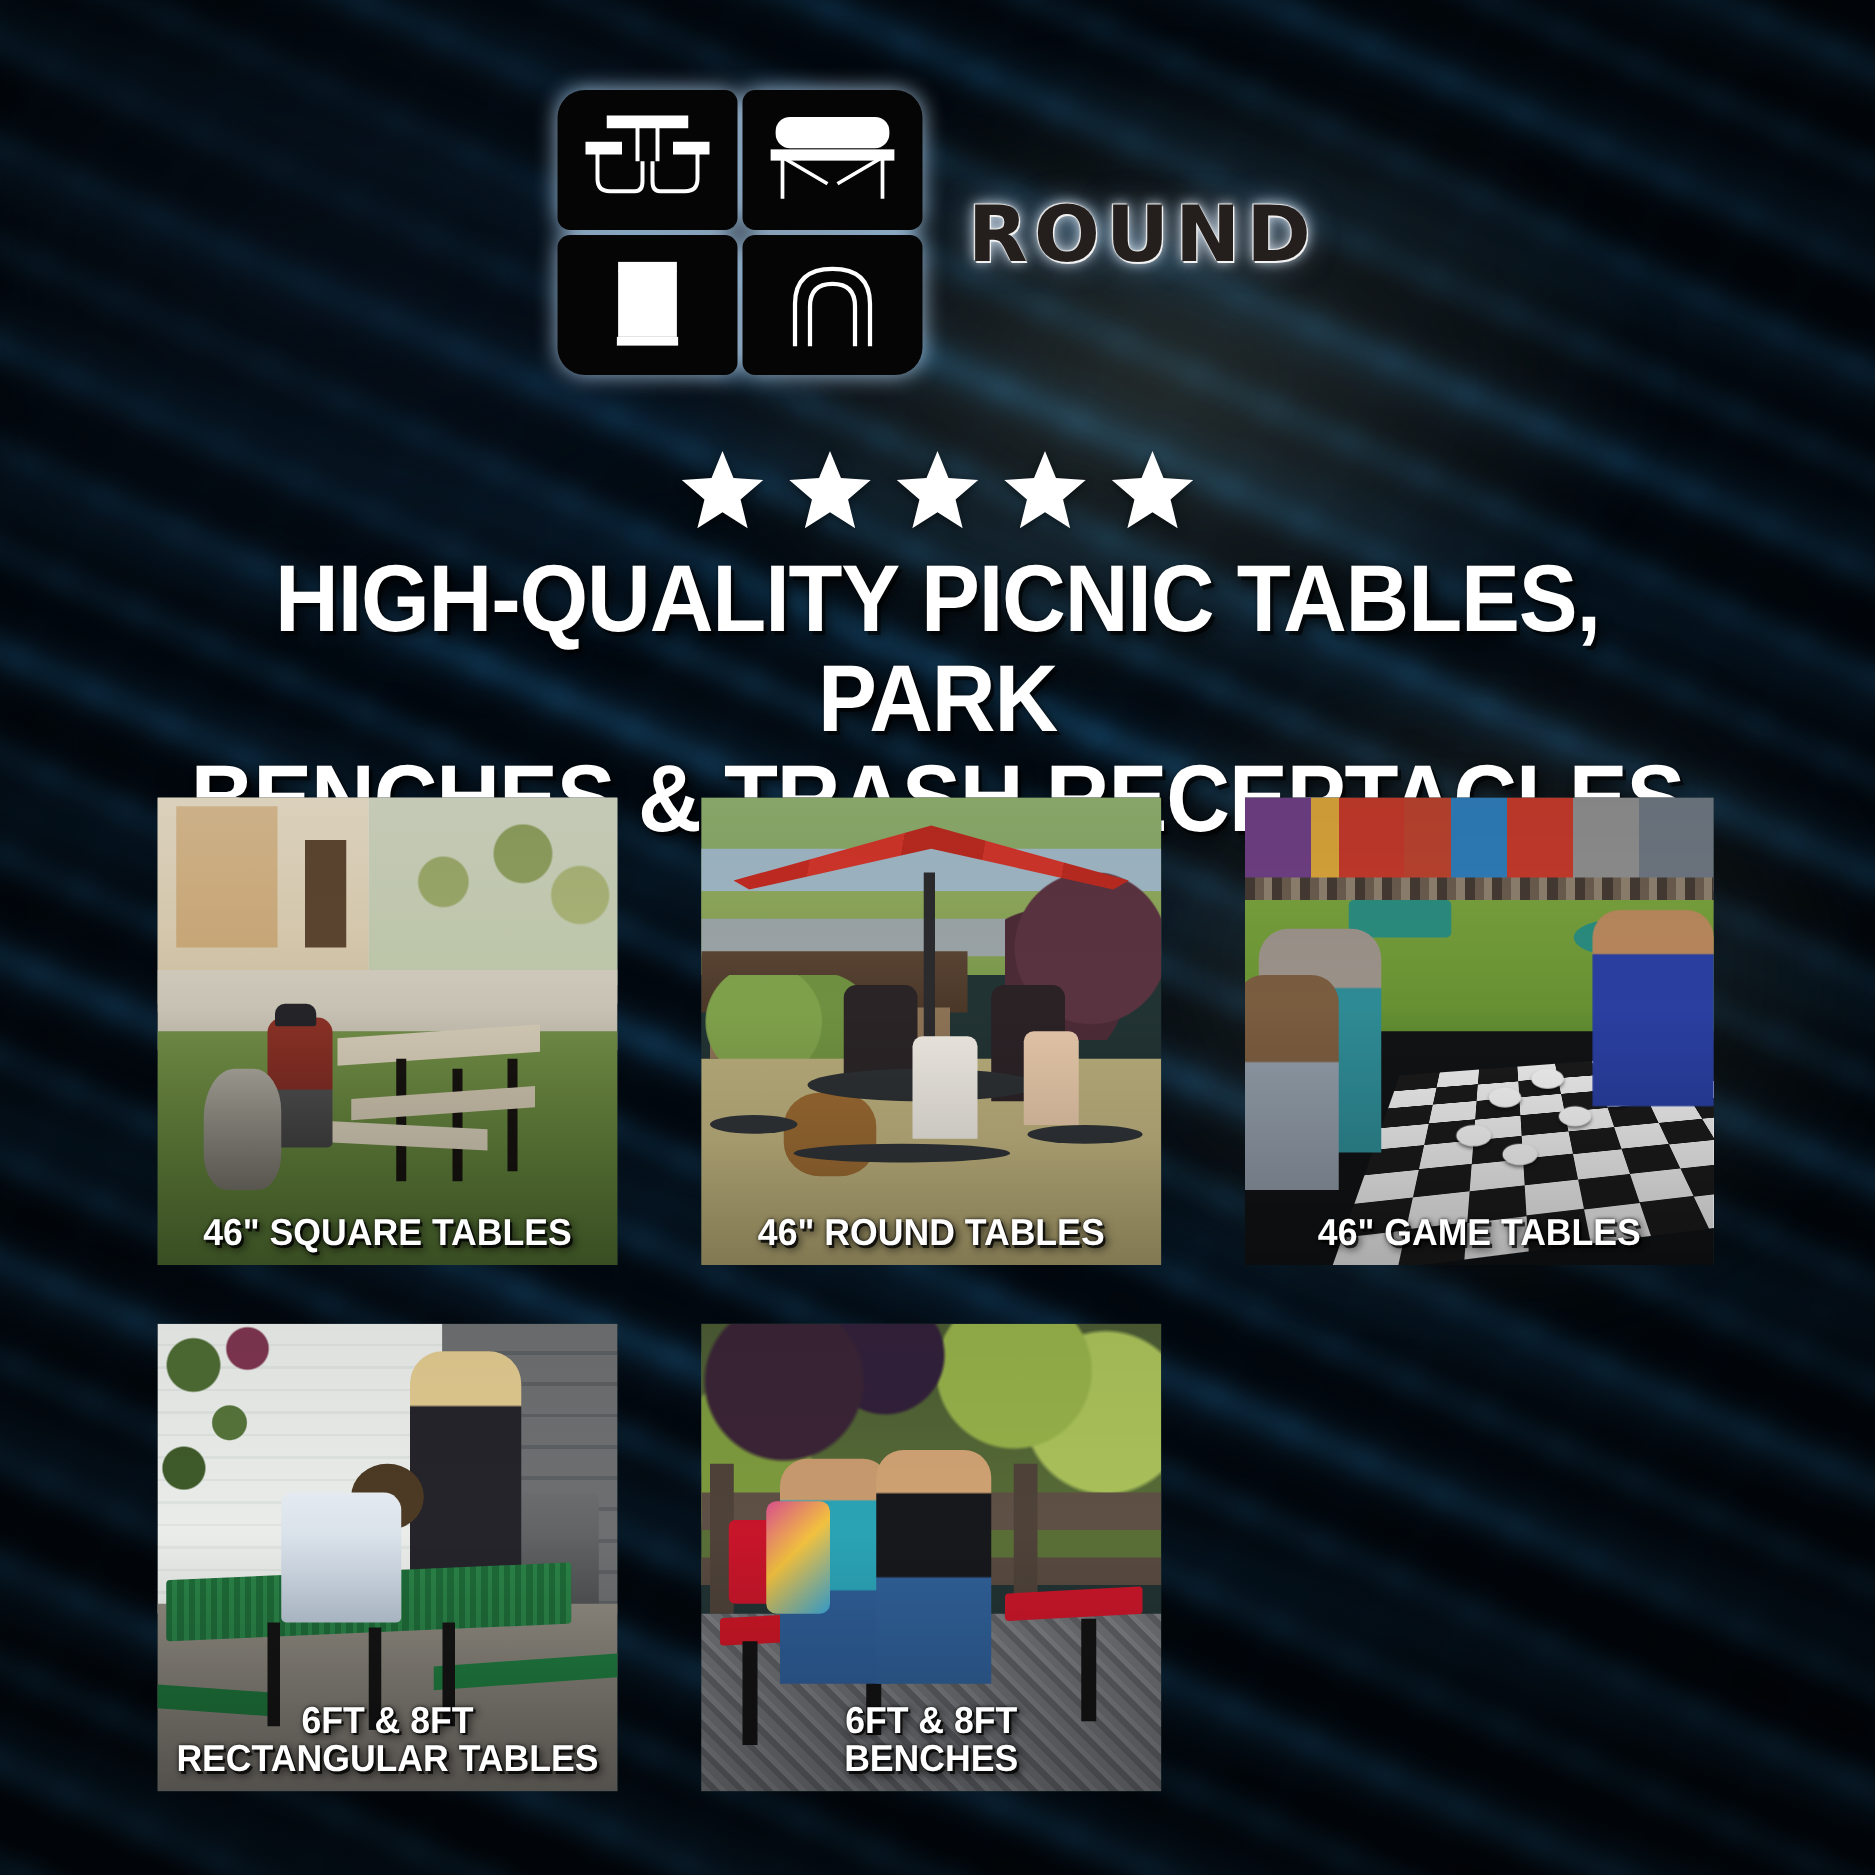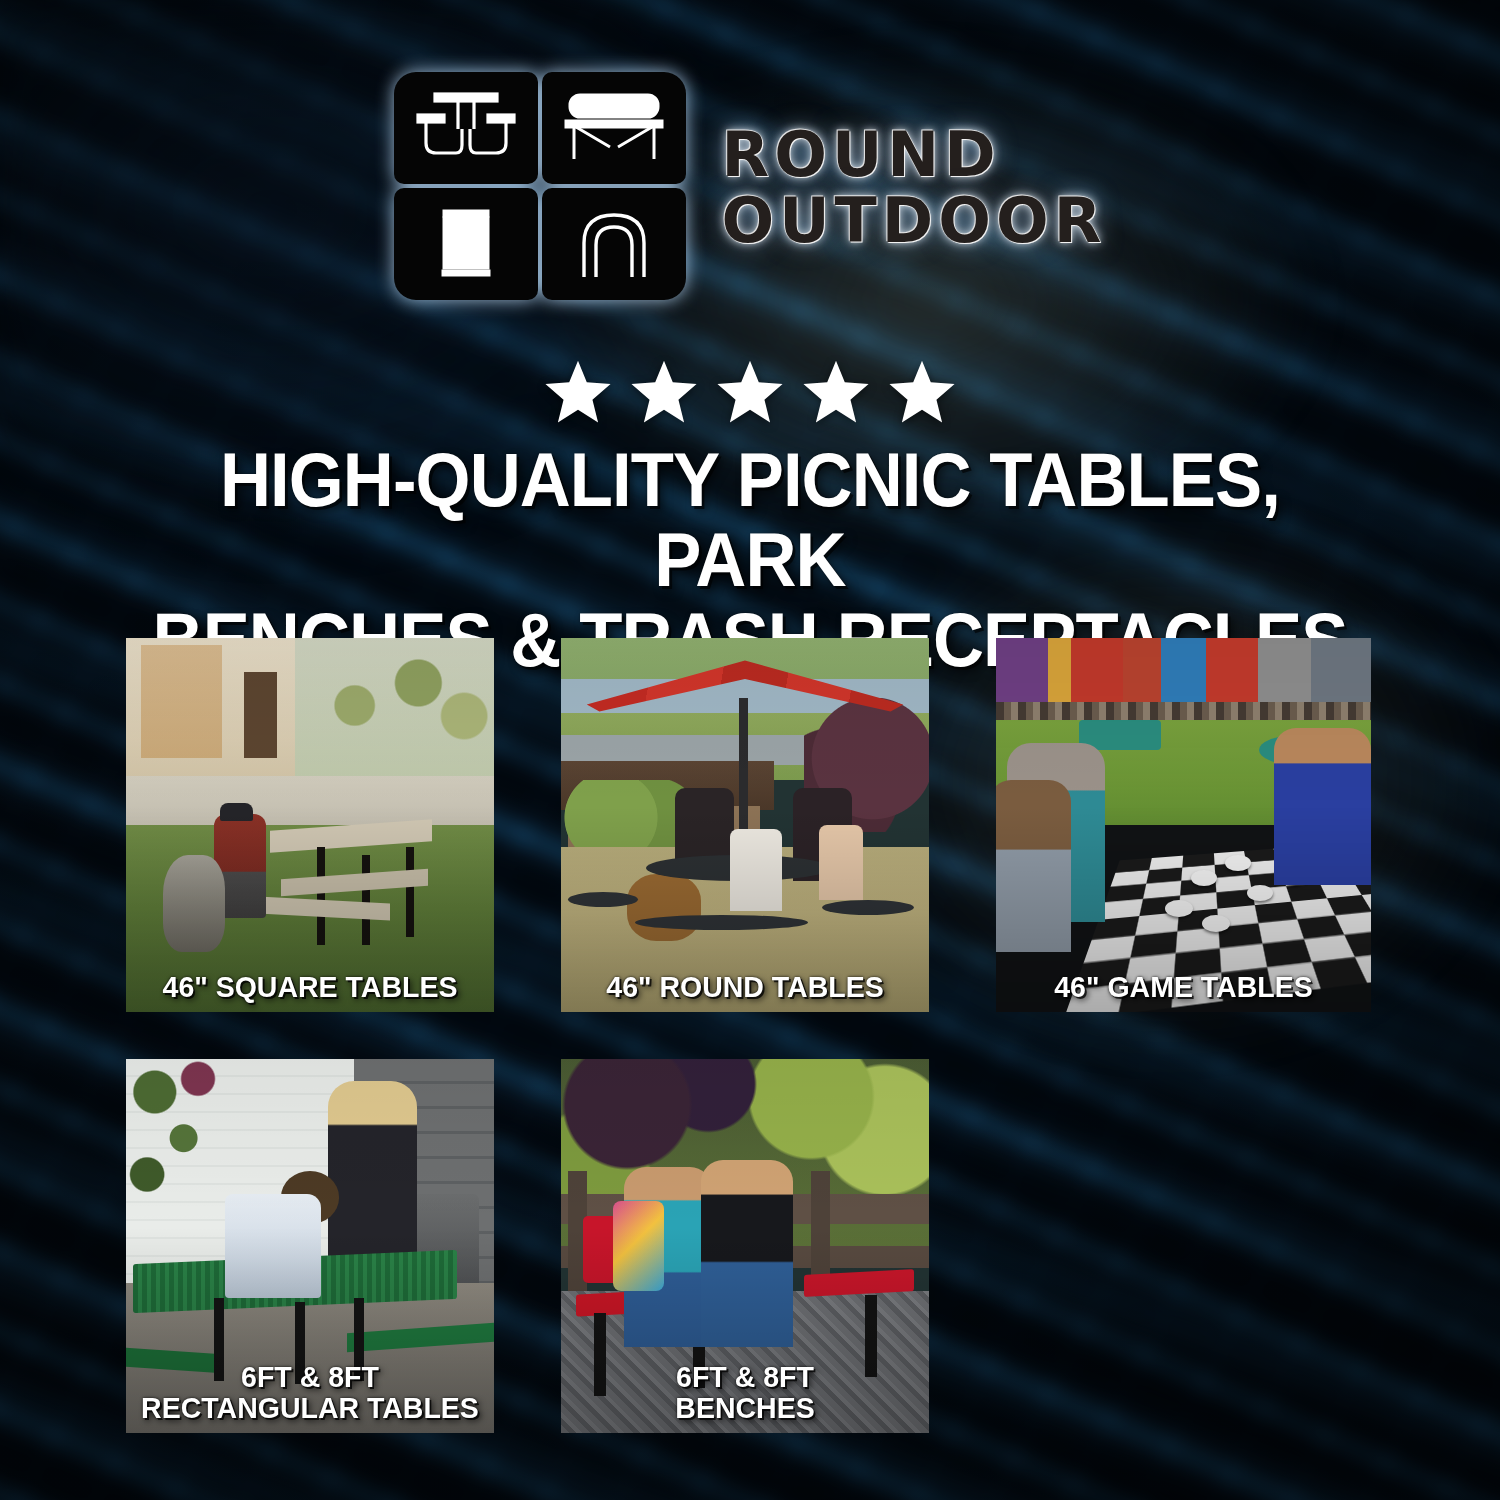--- a/index.html
+++ b/index.html
@@ -382,21 +382,20 @@
               <path d="M26 76 L26 42 Q26 14 56 14 Q86 14 86 42 L86 76"></path>
               <path d="M38 76 L38 44 Q38 26 56 26 Q74 26 74 44 L74 76"></path>
             </g>
           </svg>
         </div>
 
       </div>
 
       <div class="logo-words">
         <div class="logo-word">ROUND</div>
-        <div class="logo-word">OUTDOOR</div>
       </div>
 
     </div>
 
     <div class="stars">
       <svg class="star" viewBox="0 0 24 24">
           <polygon fill="#ffffff" points="12,1 15.1,8.6 23.5,9.2 17.1,14.7 19.1,22.8 12,18.3 4.9,22.8 6.9,14.7 0.5,9.2 8.9,8.6"></polygon>
         </svg>
       <svg class="star" viewBox="0 0 24 24">
           <polygon fill="#ffffff" points="12,1 15.1,8.6 23.5,9.2 17.1,14.7 19.1,22.8 12,18.3 4.9,22.8 6.9,14.7 0.5,9.2 8.9,8.6"></polygon>

